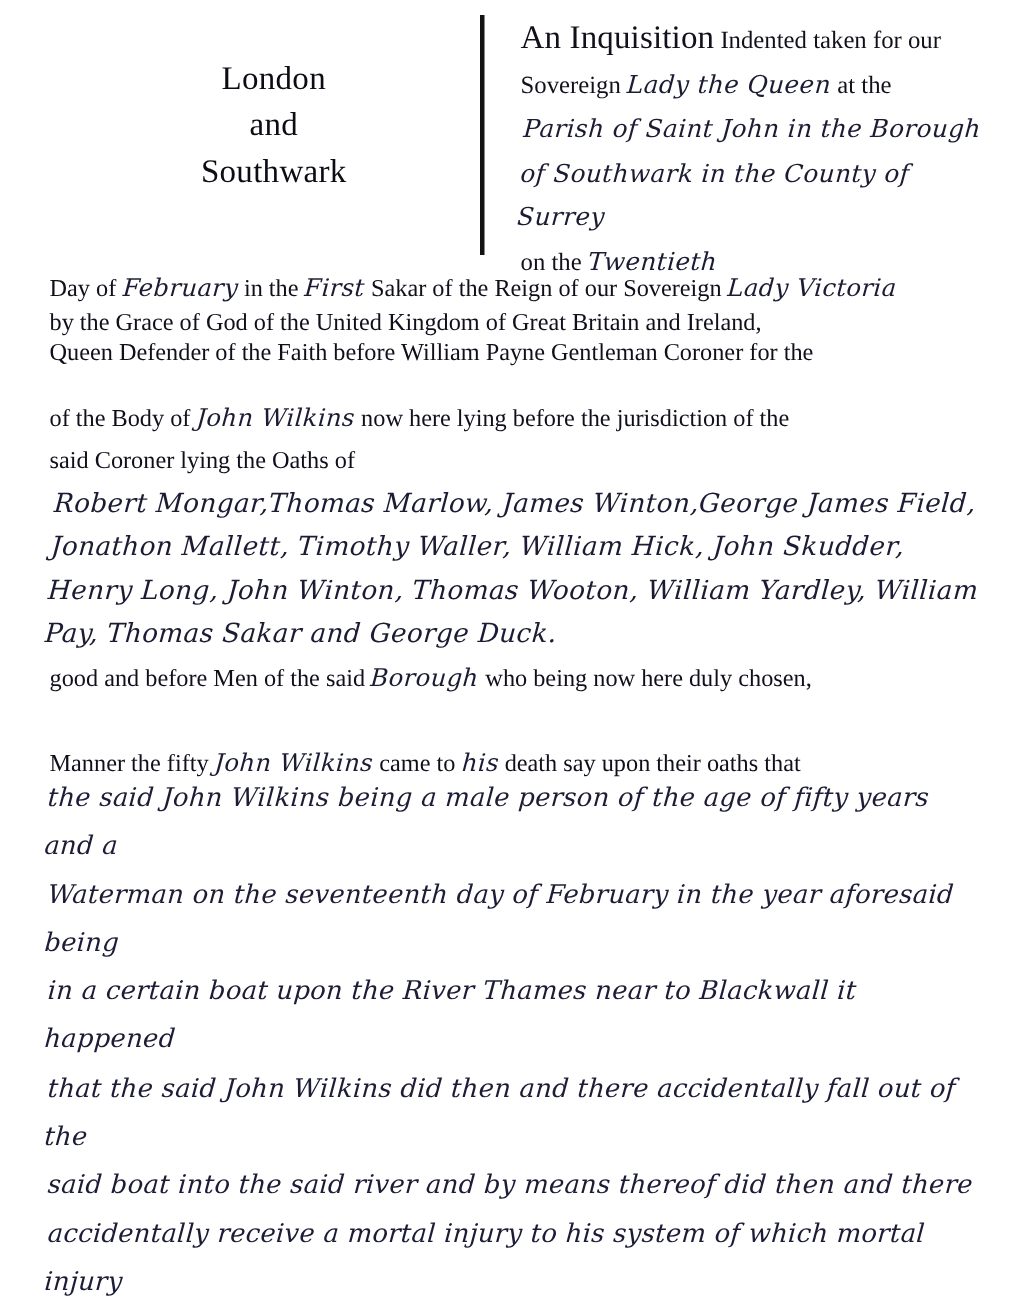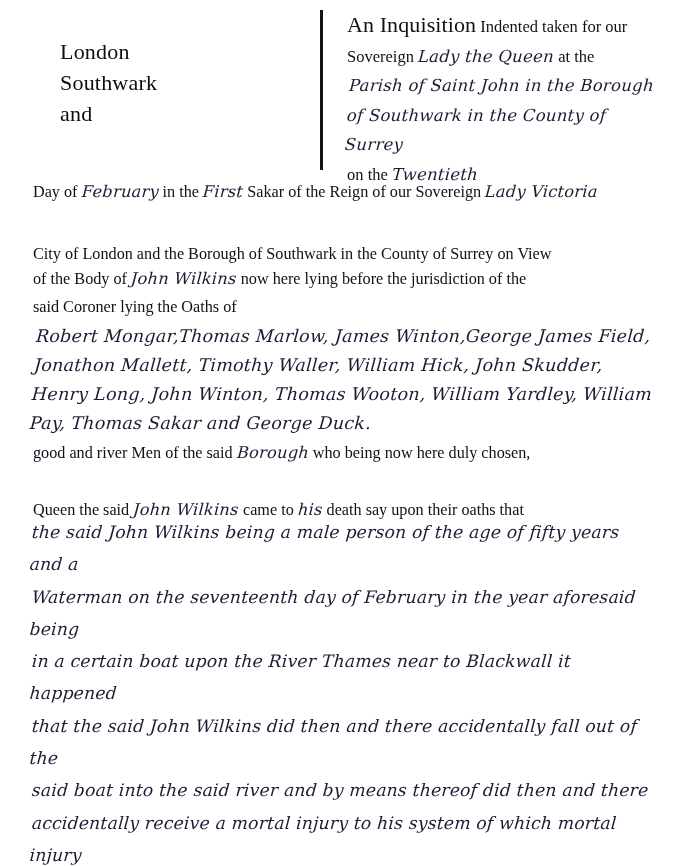--- a/index.html
+++ b/index.html
@@ -31,20 +31,21 @@
     left: 0;
     width: 675px;
     height: 172px;
   }
 
   .place-heading {
     position: absolute;
     left: 60px;
     top: 36px;
     width: 245px;
+    text-align: center;
     font-size: 22px;
     line-height: 31px;
     letter-spacing: 0.2px;
     color: #0c0c15;
     font-family: Liberation Serif, serif;
   }
   .place-heading .ph-line { display: block; }
 
   .rule-vertical {
     position: absolute;
@@ -136,57 +137,57 @@
 </style>
 </head>
 <body>
 
 <div class="page">
 
   <div class="heading-zone">
 
     <div class="place-heading">
       <span class="ph-line">London</span>
+      <span class="ph-line">and</span>
       <span class="ph-line">Southwark</span>
-      <span class="ph-line">and</span>
     </div>
 
     <div class="rule-vertical"></div>
 
     <div class="inquisition-block">
       <span class="big">An Inquisition</span>
       <span>Indented  taken</span>
       <span>for our Sovereign </span><span class="scr">Lady the Queen</span><span> at</span>
       <span>the </span><span class="scr">Parish of Saint John in the Borough of Southwark in the County of Surrey</span><span> on the </span><span class="scr">Twentieth</span>
     </div>
 
   </div>
 
   <div class="body-zone">
 
     <p class="para para-opening">
       <span class="lead-line">
         <span>Day of </span><span class="scr">February</span><span> in the </span><span class="scr">First</span><span> Sakar of the Reign of our Sovereign  </span><span class="scr">Lady Victoria</span>
       </span><br>
+      <span>by the Grace of God of the United Kingdom of Great Britain and Ireland,</span><br>
+      <span>Queen Defender of the Faith before William Payne Gentleman Coroner for the</span><br>
       <br>
-      <br>
-      <span>City of London and the Borough of Southwark in the County of Surrey on View</span><br>
       <span class="lead-line">
         <span>of the Body of  </span><span class="scr">John Wilkins</span><span>  now here lying before the jurisdiction of the</span>
       </span>
     </p>
 
     <p class="para jurors-para">
       <span>said Coroner lying the Oaths of  </span><span class="scr">Robert Mongar,Thomas Marlow, James Winton,George James Field, Jonathon  Mallett, Timothy Waller, William Hick, John Skudder, Henry Long, John Winton, Thomas Wooton, William Yardley, William Pay, Thomas Sakar and George Duck.</span>
     </p>
 
     <p class="para good-lawful-para">
-      <span>good and river Men of the said  </span><span class="scr">Borough</span><span> who being now here duly chosen,</span><br>
+      <span>good and before Men of the said  </span><span class="scr">Borough</span><span> who being now here duly chosen,</span><br>
       <br>
-      <span>Queen the said  </span><span class="scr">John Wilkins</span><span> came to </span><span class="scr">his</span><span> death say upon their oaths that</span>
+      <span>Manner the fifty  </span><span class="scr">John Wilkins</span><span> came to </span><span class="scr">his</span><span> death say upon their oaths that</span>
     </p>
 
   </div>
 
   <div class="narrative">
     <span class="narrative-inner">the said John Wilkins being a male person of the age of fifty years and a</span>
     <span class="narrative-inner">Waterman on the seventeenth day of February in the year aforesaid being</span>
     <span class="narrative-inner">in a certain boat upon the River Thames near to Blackwall it happened</span>
     <span class="narrative-inner">that the said John Wilkins did then and there accidentally fall out of the</span>
     <span class="narrative-inner">said boat into the said river and by means thereof did then and there</span>

